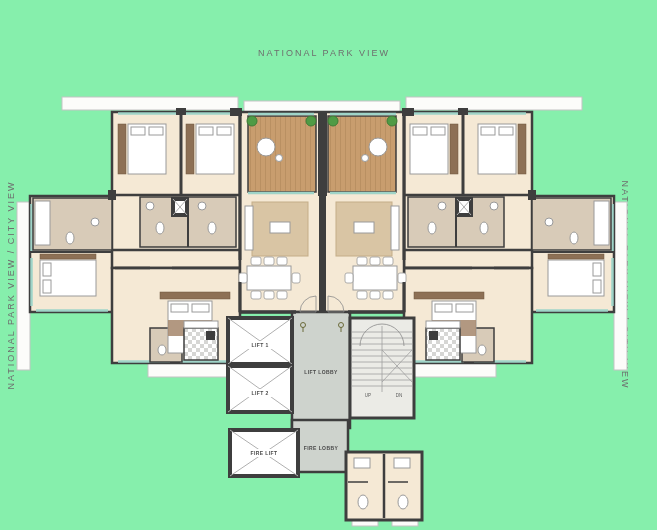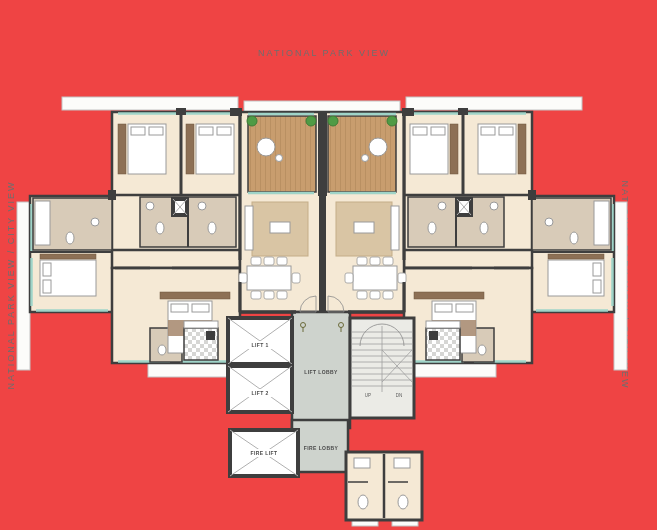--- a/index.html
+++ b/index.html
@@ -1,16 +1,16 @@
 <!DOCTYPE html>
 <html><head>
 <meta charset="utf-8">
 <style>
   html,body{margin:0;padding:0;background:#ffffff;}
-  .stage{width:657px;height:530px;position:relative;background:#ef4444;overflow:hidden;}
+  .stage{width:657px;height:530px;position:relative;background:#86efac;overflow:hidden;}
   svg{display:block;}
   text{font-family:"Liberation Sans","DejaVu Sans",sans-serif;}
   .view-label{font-size:9px;fill:#6e6e6e;letter-spacing:2px;}
   .core-label{font-size:5px;fill:#4a4a4a;letter-spacing:.4px;font-weight:bold;}
   .stair-label{font-size:4.5px;fill:#5a5a5a;}
   .floor{fill:#f5e9d5;stroke:#3e3e3e;stroke-width:2.5;}
   .ledge{fill:#fcfcfa;stroke:#c3c3c3;stroke-width:1;}
   .glass{stroke:#9fd4c8;stroke-width:2.5;fill:none;}
   .bath{fill:#d8cbb8;stroke:#3e3e3e;stroke-width:1.5;}
   .fixture{fill:#ffffff;stroke:#9a9a9a;stroke-width:1;}

